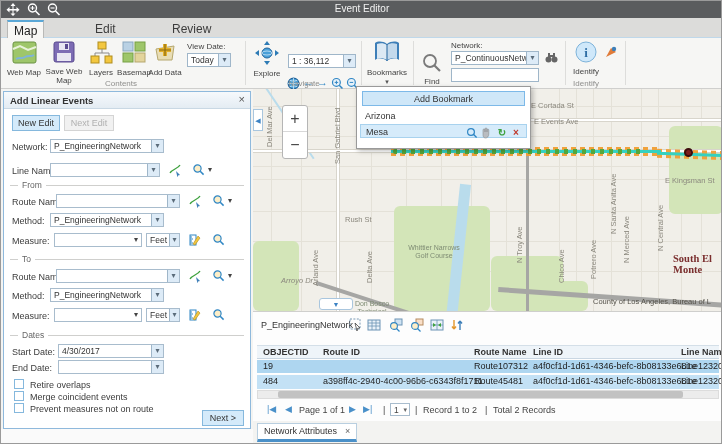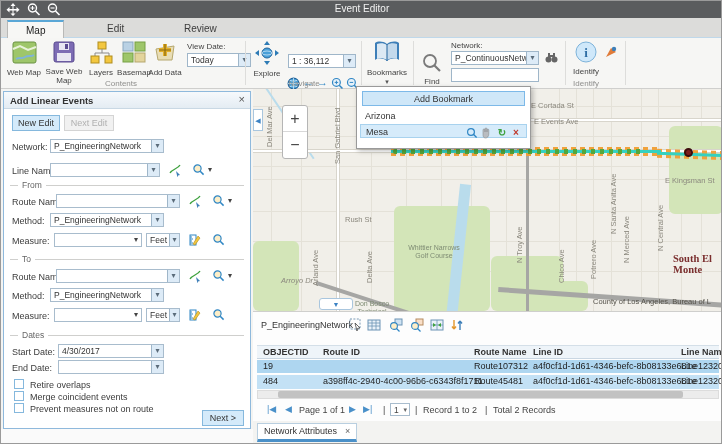--- a/index.html
+++ b/index.html
@@ -7,21 +7,21 @@
   body { font-family:"Liberation Sans", sans-serif; }
   #app { position:relative; width:722px; height:444px; background:#f4f4f2; overflow:hidden; border:1px solid #9a9a9a; }
 
   
   .titlebar { position:absolute; left:0; top:0; width:722px; height:17px; background:#5a5c5e; }
   .titlebar .title { position:absolute; left:0; right:0; top:2px; text-align:center; color:#f2f2f2; font-size:10px; }
   .tb-icon { position:absolute; top:2px; width:14px; height:13px; cursor:pointer; }
 
   
   .tabbar { position:absolute; left:0; top:17px; width:722px; height:20px; background:#dcdcda; border-bottom:1px solid #bfd8ea; }
-  .rtab { position:absolute; top:2px; height:18px; padding:0 18px; font-size:10px; color:#3c3c3c; line-height:18px; cursor:pointer; }
+  .rtab { position:absolute; top:2px; height:18px; padding:0 6px; font-size:12px; color:#3c3c3c; line-height:18px; cursor:pointer; }
   .rtab.active { background:#f7f7f5; border:1px solid #b9b9b7; border-bottom:none; border-top:2px solid #5aa7d6; color:#222; }
 
   
   .ribbon { position:absolute; left:0; top:37px; width:722px; height:51px; background:#f6f6f4; border-bottom:1px solid #cfcfcd; }
   .rgroup-label { position:absolute; font-size:8px; color:#8e8e8c; text-align:center; }
   .rsep { position:absolute; top:3px; width:1px; height:44px; background:#dddddb; }
   .rbtn { position:absolute; text-align:center; cursor:pointer; }
   .rbtn .cap { font-size:8px; color:#444; line-height:8.5px; margin-top:1px; }
   .smallcap { font-size:8px; color:#444; }
   .dd { position:absolute; height:14px; background:#fff; border:1px solid #9fb6c9; font-size:8.5px; color:#333; line-height:12px; padding-left:3px; white-space:nowrap; overflow:hidden; }
@@ -162,21 +162,21 @@
     </div>
     <div class="rbtn" style="left:146px; top:3px; width:36px">
       <svg width="24" height="23" viewBox="0 0 24 23">
           <path d="M3 8l18-3-2 14H5z" fill="#e8ddb5" stroke="#b5a76e"></path>
           <path d="M12 3v12M6 9h12" stroke="#e3b02c" stroke-width="4"></path>
           <path d="M12 3v12M6 9h12" stroke="#8a6a10" stroke-width="1.2" fill="none"></path>
         </svg>
       <div class="cap">Add Data</div>
     </div>
     <div class="smallcap" style="position:absolute; left:186px; top:4px">View Date:</div>
-    <div class="dd" style="left:186px; top:15px; width:64px"><span>Today</span><span class="ddarrow">▾</span></div>
+    <div class="dd" style="left:186px; top:15px; width:44px"><span>Today</span><span class="ddarrow">▾</span></div>
     <div class="rgroup-label" style="left:80px; top:41px; width:80px">Contents</div>
     <div class="rsep" style="left:244px"></div>
 
     <div class="rbtn" style="left:250px; top:3px; width:32px">
       <svg width="24" height="24" viewBox="0 0 24 24">
           <path d="M12 0l3 4H9zM12 24l3-4H9zM0 12l4-3v6zM24 12l-4-3v6z" fill="#2e7bb5"></path>
           <circle cx="12" cy="12" r="5" fill="#4aa0d8" stroke="#20639b"></circle>
           <ellipse cx="12" cy="12" rx="5" ry="2" fill="none" stroke="#cde6f6" stroke-width=".8"></ellipse>
         </svg>
       <div class="cap">Explore</div>

